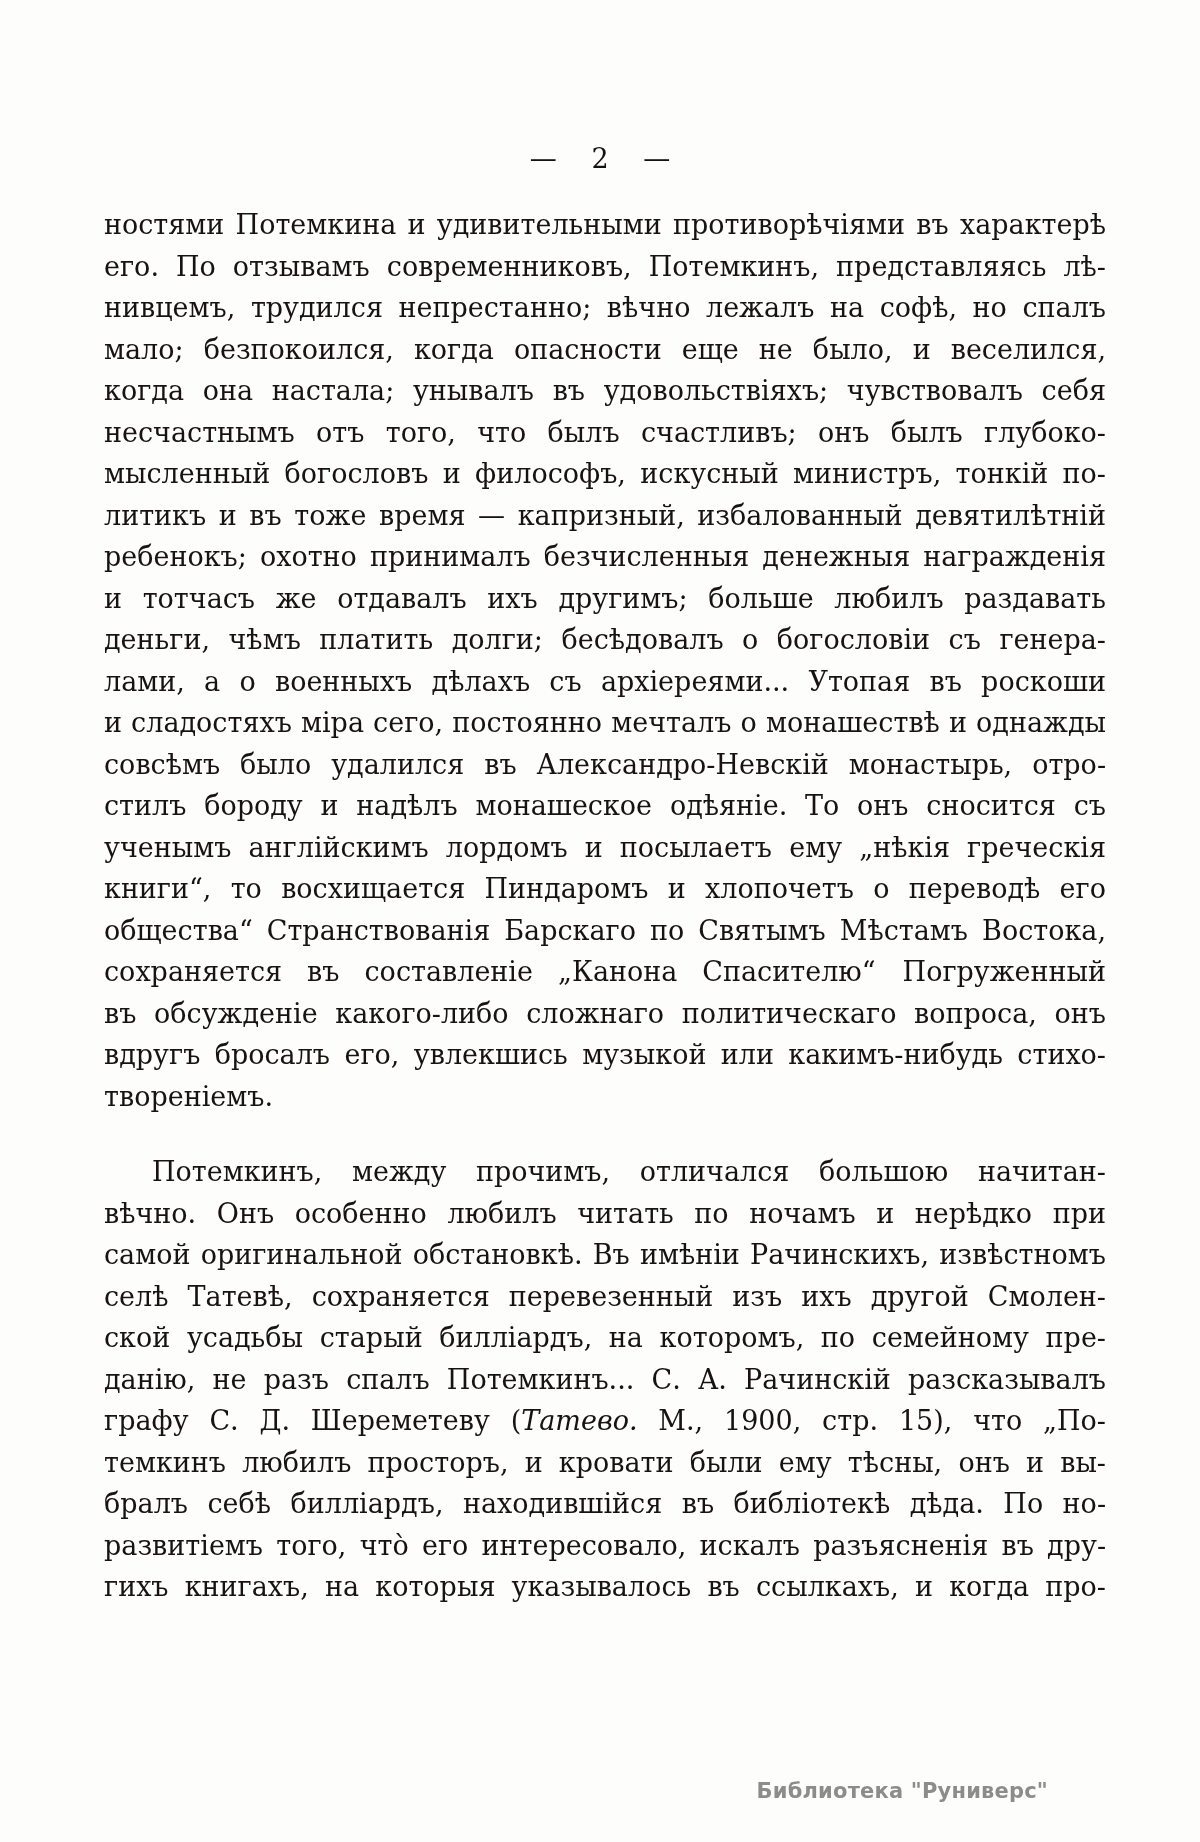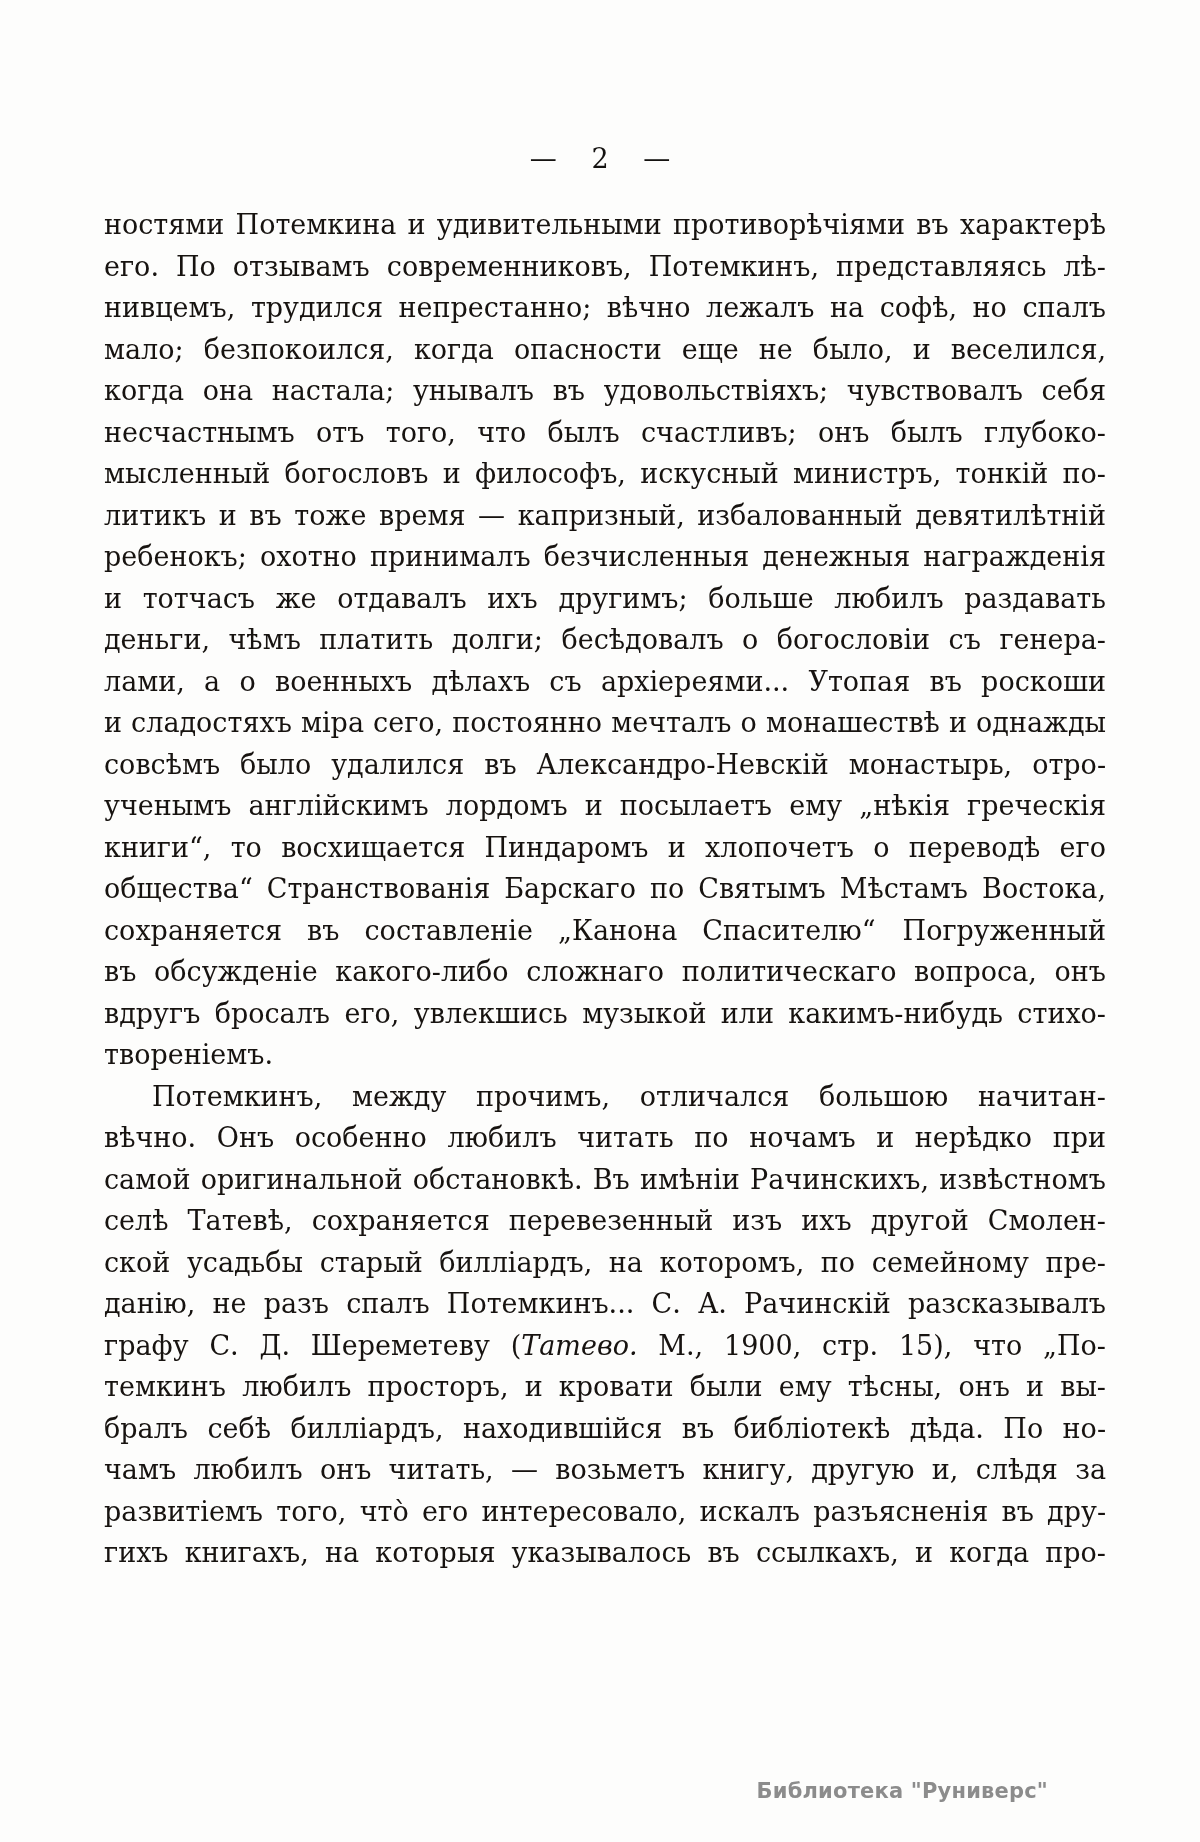--- a/index.html
+++ b/index.html
@@ -36,20 +36,21 @@
   .line {
     text-align: justify;
     text-align-last: justify;
     white-space: normal;
   }
   .line.para-end {
     text-align-last: left;
   }
   .line.indent {
     text-indent: 48px;
+    margin-top: 34px;
   }
   .italic {
     font-style: italic;
   }
   .watermark {
     position: absolute;
     top: 1779px;
     right: 152px;
     font-family: "DejaVu Sans", "Liberation Sans", sans-serif;
     font-weight: bold;
@@ -72,35 +73,35 @@
       <div class="line">когда она настала; унывалъ въ удовольствіяхъ; чувствовалъ себя</div>
       <div class="line">несчастнымъ отъ того, что былъ счастливъ; онъ былъ глубоко-</div>
       <div class="line">мысленный богословъ и философъ, искусный министръ, тонкій по-</div>
       <div class="line">литикъ и въ тоже время — капризный, избалованный девятилѣтній</div>
       <div class="line">ребенокъ; охотно принималъ безчисленныя денежныя награжденія</div>
       <div class="line">и тотчасъ же отдавалъ ихъ другимъ; больше любилъ раздавать</div>
       <div class="line">деньги, чѣмъ платить долги; бесѣдовалъ о богословіи съ генера-</div>
       <div class="line">лами, а о военныхъ дѣлахъ съ архіереями... Утопая въ роскоши</div>
       <div class="line">и сладостяхъ міра сего, постоянно мечталъ о монашествѣ и однажды</div>
       <div class="line">совсѣмъ было удалился въ Александро-Невскій монастырь, отро-</div>
+      <div class="line">стилъ бороду и надѣлъ монашеское одѣяніе. То онъ сносится съ</div>
       <div class="line">ученымъ англійскимъ лордомъ и посылаетъ ему „нѣкія греческія</div>
       <div class="line">книги“, то восхищается Пиндаромъ и хлопочетъ о переводѣ его</div>
       <div class="line">общества“ Странствованія Барскаго по Святымъ Мѣстамъ Востока,</div>
       <div class="line">сохраняется въ составленіе „Канона Спасителю“ Погруженный</div>
       <div class="line">въ обсужденіе какого-либо сложнаго политическаго вопроса, онъ</div>
       <div class="line">вдругъ бросалъ его, увлекшись музыкой или какимъ-нибудь стихо-</div>
       <div class="line para-end">твореніемъ.</div>
       <div class="line indent">Потемкинъ, между прочимъ, отличался большою начитан-</div>
       <div class="line">вѣчно. Онъ особенно любилъ читать по ночамъ и нерѣдко при</div>
       <div class="line">самой оригинальной обстановкѣ. Въ имѣніи Рачинскихъ, извѣстномъ</div>
       <div class="line">селѣ Татевѣ, сохраняется перевезенный изъ ихъ другой Смолен-</div>
       <div class="line">ской усадьбы старый билліардъ, на которомъ, по семейному пре-</div>
       <div class="line">данію, не разъ спалъ Потемкинъ... С. А. Рачинскій разсказывалъ</div>
       <div class="line">графу С. Д. Шереметеву (<span class="italic">Татево.</span> М., 1900, стр. 15), что „По-</div>
       <div class="line">темкинъ любилъ просторъ, и кровати были ему тѣсны, онъ и вы-</div>
       <div class="line">бралъ себѣ билліардъ, находившійся въ библіотекѣ дѣда. По но-</div>
-      <div class="line">чамъ любилъ онъ читать, — возьметъ книгу, другую и, слѣдя за</div>
       <div class="line">развитіемъ того, что̀ его интересовало, искалъ разъясненія въ дру-</div>
       <div class="line">гихъ книгахъ, на которыя указывалось въ ссылкахъ, и когда про-</div>
     </div>
 
   <div class="watermark">Библиотека "Руниверс"</div>
 </div>
 
 </body></html>

